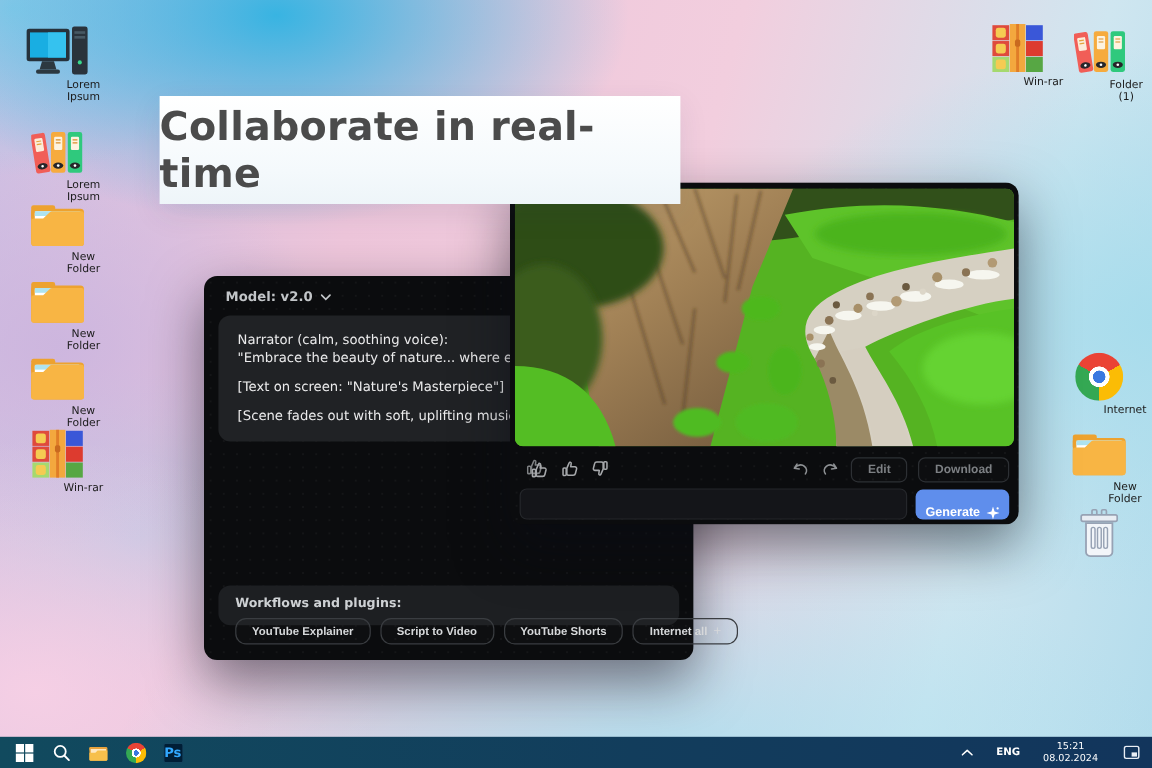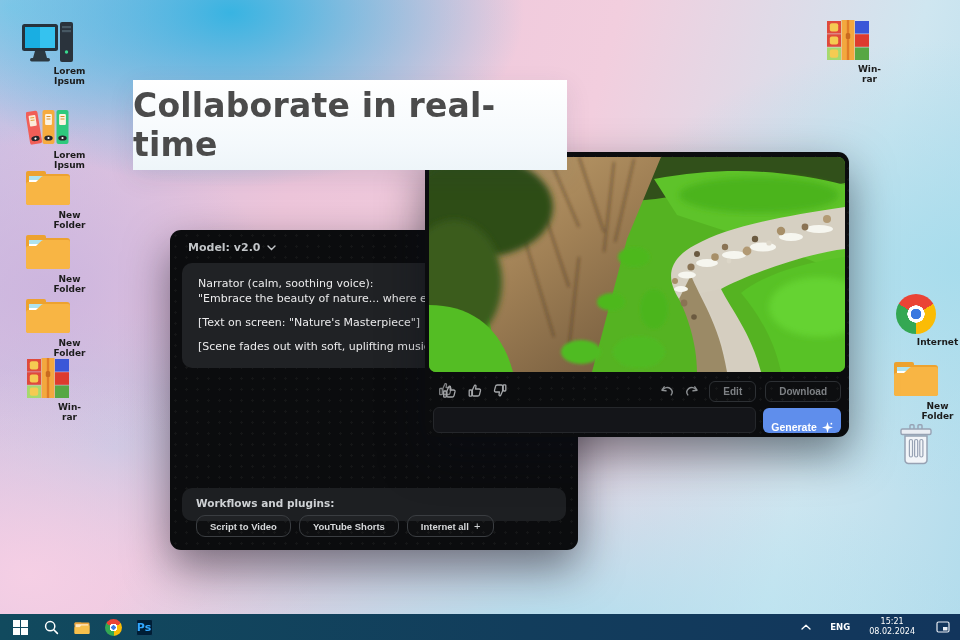--- a/index.html
+++ b/index.html
@@ -14,21 +14,21 @@
       radial-gradient(640px 300px at 56% 102%, rgba(170,224,240,.95), rgba(170,224,240,0) 70%),
       radial-gradient(420px 300px at 3% 90%, rgba(247,208,229,.92), rgba(247,208,229,0) 70%),
       radial-gradient(320px 240px at 5% 45%, rgba(203,180,222,.85), rgba(203,180,222,0) 70%),
       radial-gradient(260px 200px at 12% 70%, rgba(158,200,232,.5), rgba(158,200,232,0) 70%),
       linear-gradient(105deg,#cdbfe3 0%,#eec6db 30%,#f2cede 55%,#cfe6f0 82%,#b2dcec 100%);
   }
 
   
   .dicon { position:absolute; width:78px; display:flex; flex-direction:column; align-items:center; gap:3px; }
   .dicon .ibox { height:46px; display:flex; align-items:flex-end; justify-content:center; }
-  .dicon .lbl { font-size:9px; font-weight:700; color:#1b1b1b; text-align:center; line-height:1.15;margin-left:43px; }
+  .dicon .lbl { font-size:9px; font-weight:400; color:#1b1b1b; text-align:center; line-height:1.15;margin-left:43px; }
 
   .chrome-logo { width:40px; height:40px; border-radius:50%;
     background:
       radial-gradient(circle at 50% 50%, #3a78e0 0 18%, #fff 19% 30%, rgba(0,0,0,0) 31%),
       conic-gradient(#ea4335 0 60deg, #fbbc05 60deg 180deg, #34a853 180deg 300deg, #ea4335 300deg 360deg);
   }
   .chrome-mini { width:17px; height:17px; border-radius:50%;
     background:
       radial-gradient(circle at 50% 50%, #3a78e0 0 18%, #fff 19% 31%, rgba(0,0,0,0) 32%),
       conic-gradient(#ea4335 0 60deg, #fbbc05 60deg 180deg, #34a853 180deg 300deg, #ea4335 300deg 360deg);
@@ -238,20 +238,28 @@
   </div>
 
   <div class="dicon" style="left:809px; top:15px;">
     <div class="ibox">
         <svg width="44" height="41" viewBox="0 0 44 41">
           <use href="#i-winrar"></use>
         </svg>
       </div>
     <div class="lbl">Win-rar</div>
   </div>
+  <div class="dicon" style="left:878px; top:17px;">
+    <div class="ibox">
+        <svg width="45" height="40" viewBox="0 0 45 40">
+          <use href="#i-binders"></use>
+        </svg>
+      </div>
+    <div class="lbl">Folder (1)</div>
+  </div>
 
   <div class="dicon" style="left:877px; top:288px;">
     <div class="ibox">
         <div class="chrome-logo"></div>
       </div>
     <div class="lbl">Internet</div>
   </div>
   <div class="dicon" style="left:877px; top:352px;">
     <div class="ibox">
         <svg width="48" height="40" viewBox="0 0 48 40">
@@ -280,20 +288,23 @@
       <div class="ln">Narrator (calm, soothing voice):</div>
       <div class="ln">"Embrace the beauty of nature... where every sunrise p</div>
       <div class="sp"></div>
       <div class="ln">[Text on screen: "Nature's Masterpiece"]</div>
       <div class="sp"></div>
       <div class="ln"><span>[Scene fades out with soft, uplifting music.]</span><span class="cursor"></span></div>
     </div>
     <div class="wf-panel">
       <div class="wlbl">Workflows and plugins:</div>
       <div class="wf-row">
+        <button class="pill">
+            <span>YouTube Explainer</span>
+          </button>
         <button class="pill">
             <span>Script to Video</span>
           </button>
         <button class="pill">
             <span>YouTube Shorts</span>
           </button>
         <button class="pill">
             <span>Internet all</span>
             <span class="plus">+</span>
           </button>

